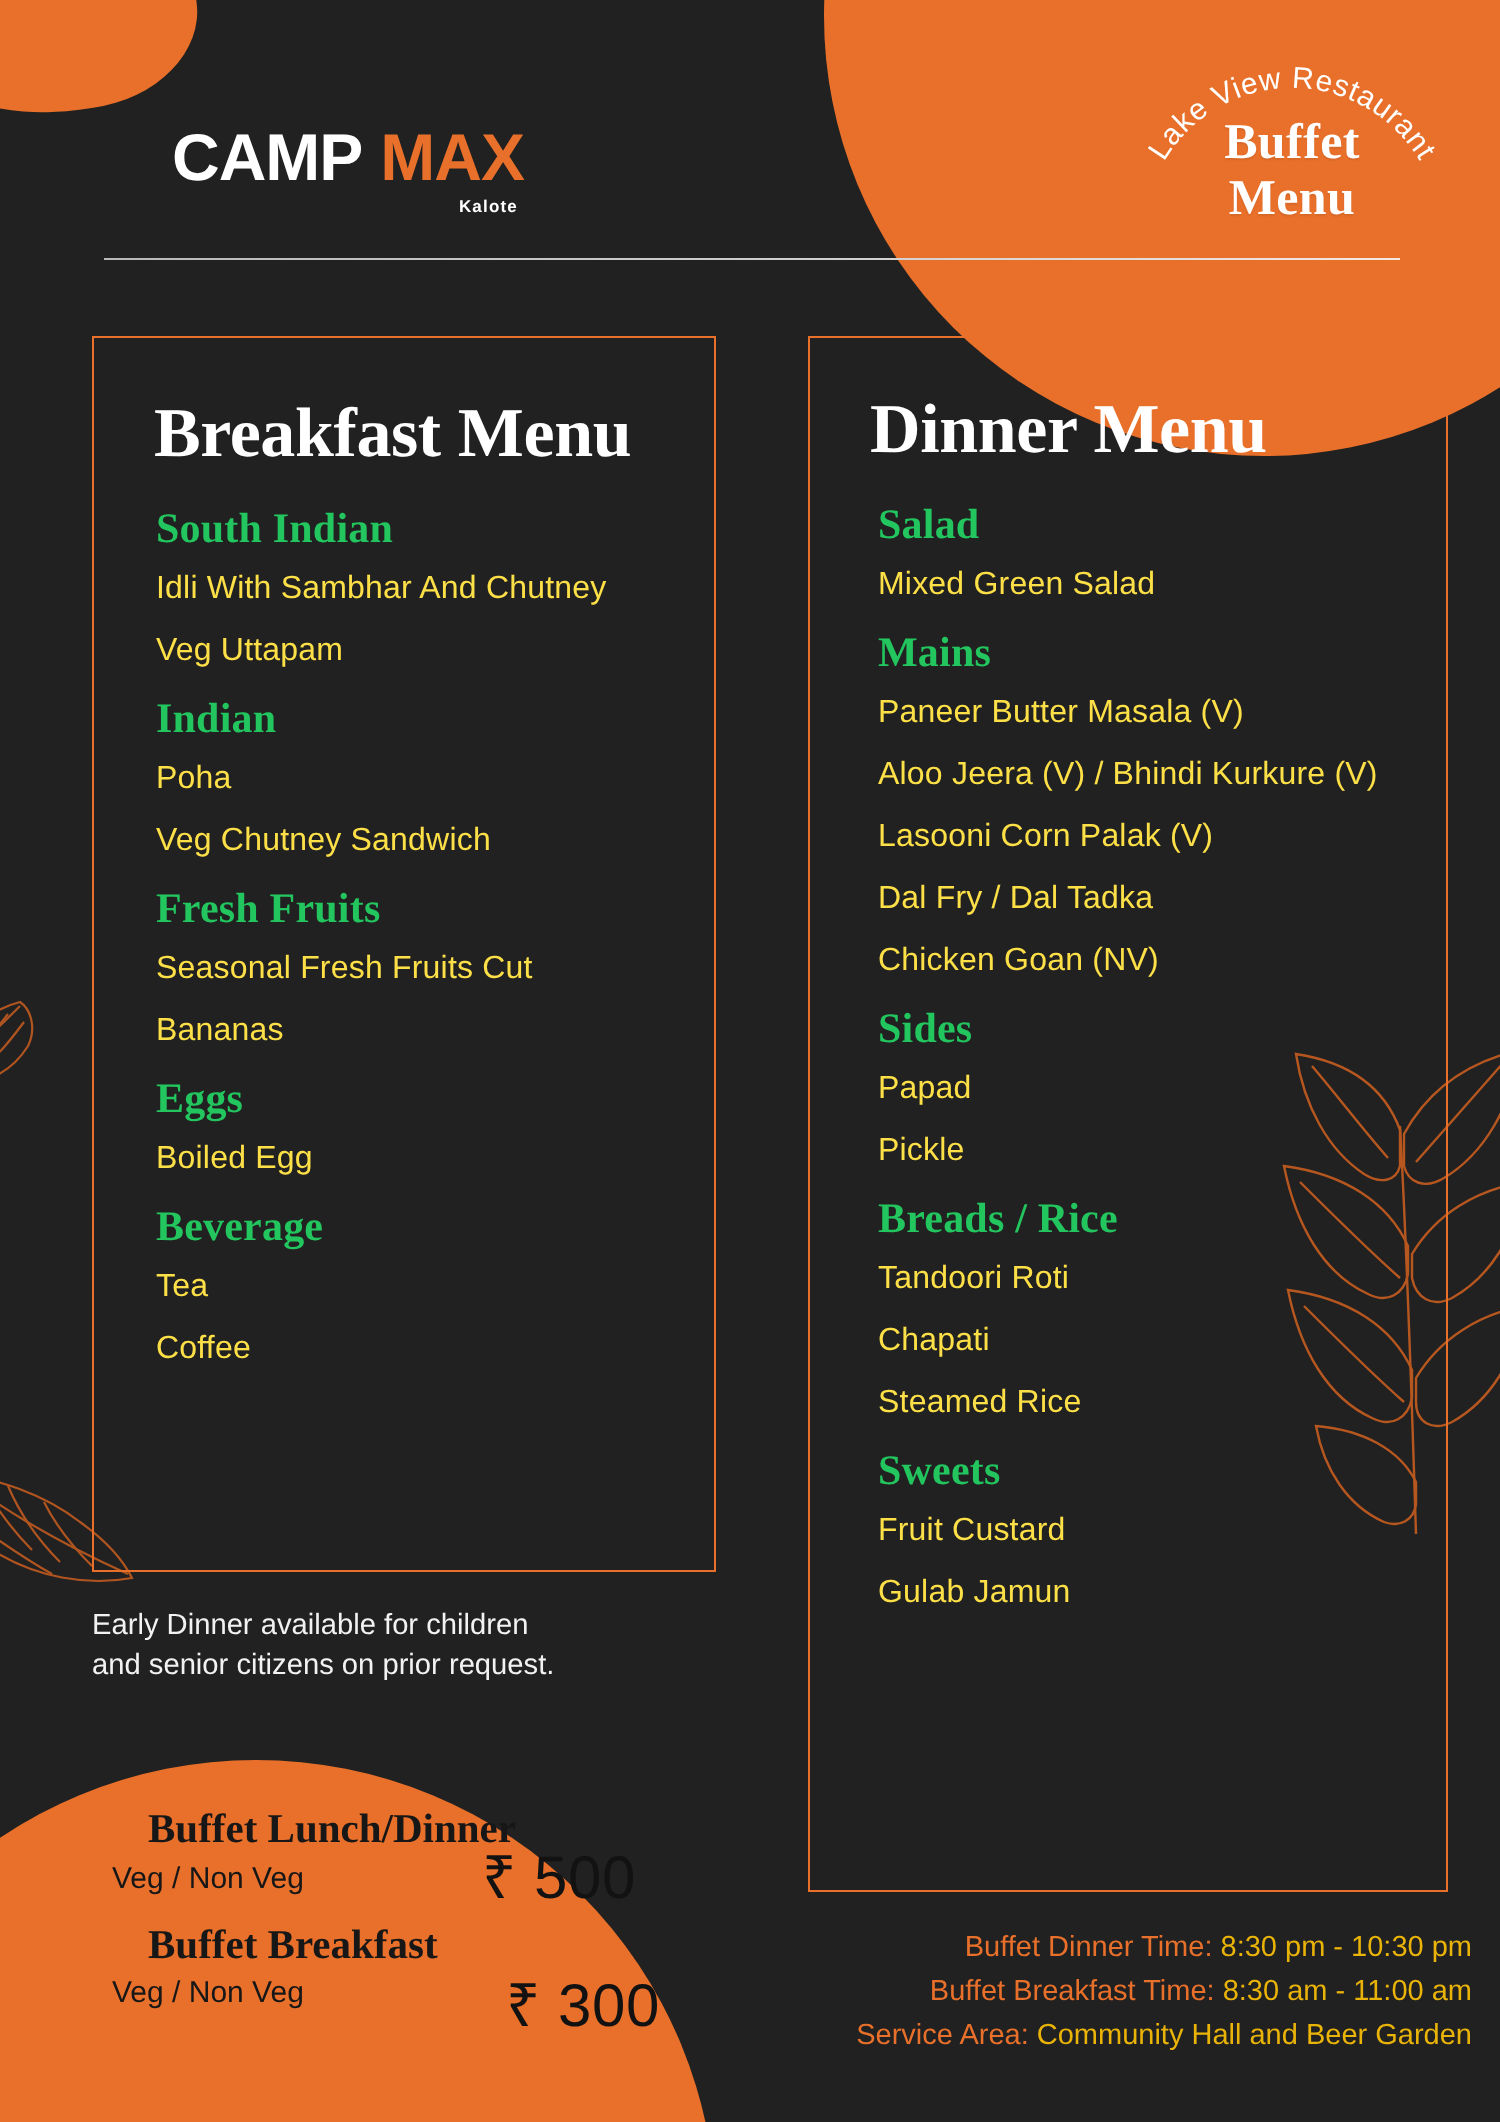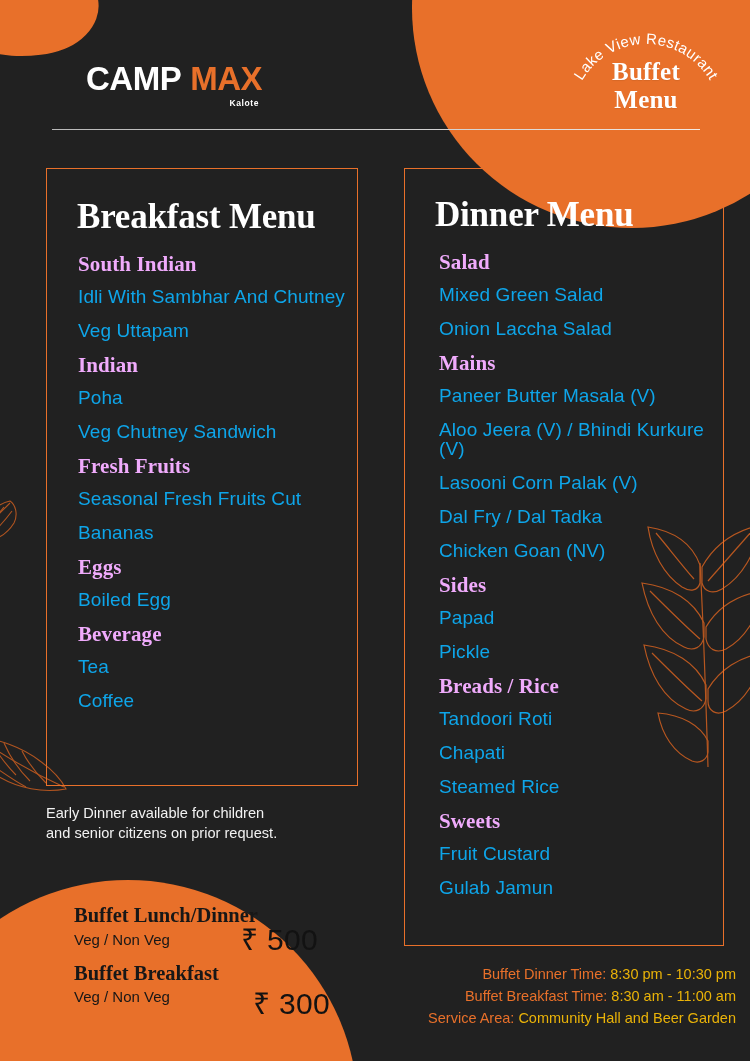--- a/index.html
+++ b/index.html
@@ -63,45 +63,45 @@
     color:#ffffff; font-family:"Liberation Serif", serif; font-weight:bold;
     font-size:35px; letter-spacing:-.2px; line-height:1;
   }
   .panel-breakfast .panel-title { margin:30px 0 0 30px; }
   .panel-dinner .panel-title { margin:28px 0 0 30px; }
   .sections { margin-top:20px; }
   .panel-breakfast .sections { padding-left:31px; }
   .panel-dinner .sections { padding-left:34px; }
   .sec { margin-bottom:4px; }
   .sec-head {
-    color:#f0abfc; font-family:"Liberation Serif", serif; font-weight:bold;
+    color:#22c55e; font-family:"Liberation Serif", serif; font-weight:bold;
     font-size:21px; line-height:1; margin-bottom:12px; letter-spacing:.1px;
   }
   .sec-item {
-    color:#0ea5e9; font-size:19px; line-height:1; margin-bottom:15px;
+    color:#fde047; font-size:16px; line-height:1; margin-bottom:15px;
     letter-spacing:.1px; font-weight:400;
   }
   .sec + .sec { margin-top:12px; }
 
   
   .notes { position:absolute; left:46px; top:803px; width:330px; z-index:4; }
   .note {
     color:#f2f2f2; font-size:14.6px; line-height:1.38; margin-bottom:14px;
   }
   .note:last-child { margin-bottom:0; }
 
   
   .prices { position:absolute; left:0; top:905px; width:340px; z-index:6;padding-left:20px; }
   .price-row { position:relative; margin-bottom:16px; }
   .price-name {
     color:#171717; font-family:"Liberation Serif", serif; font-weight:bold;
     font-size:20.5px; line-height:1; margin-left:54px;
   }
   .price-sub {
-    color:#171717; font-size:15px; line-height:1; margin:6px 0 0 54px;
+    color:#171717; font-size:15px; line-height:1; margin:6px 0 0 36px;
   }
   .price-amt {
     position:absolute; right:22px; top:20px;
     color:#121212; font-size:30px; font-weight:400; line-height:1;
     letter-spacing:.3px; white-space:nowrap;
   }
   .price-row.second .price-amt { top:26px; right:10px; }
 
   
   .timings {
@@ -211,21 +211,20 @@
       </div>
     </div>
 </div>
 
 <div class="panel panel-dinner">
   <div class="panel-title">Dinner Menu</div>
   <div class="sections">
       <div class="sec">
         <div class="sec-head">Salad</div>
         <div class="sec-item">Mixed Green Salad</div>
-        <div class="sec-item">Onion Laccha Salad</div>
       </div>
       <div class="sec">
         <div class="sec-head">Mains</div>
         <div class="sec-item">Paneer Butter Masala (V)</div>
         <div class="sec-item">Aloo Jeera (V) / Bhindi Kurkure (V)</div>
         <div class="sec-item">Lasooni Corn Palak (V)</div>
         <div class="sec-item">Dal Fry / Dal Tadka</div>
         <div class="sec-item">Chicken Goan (NV)</div>
       </div>
       <div class="sec">

